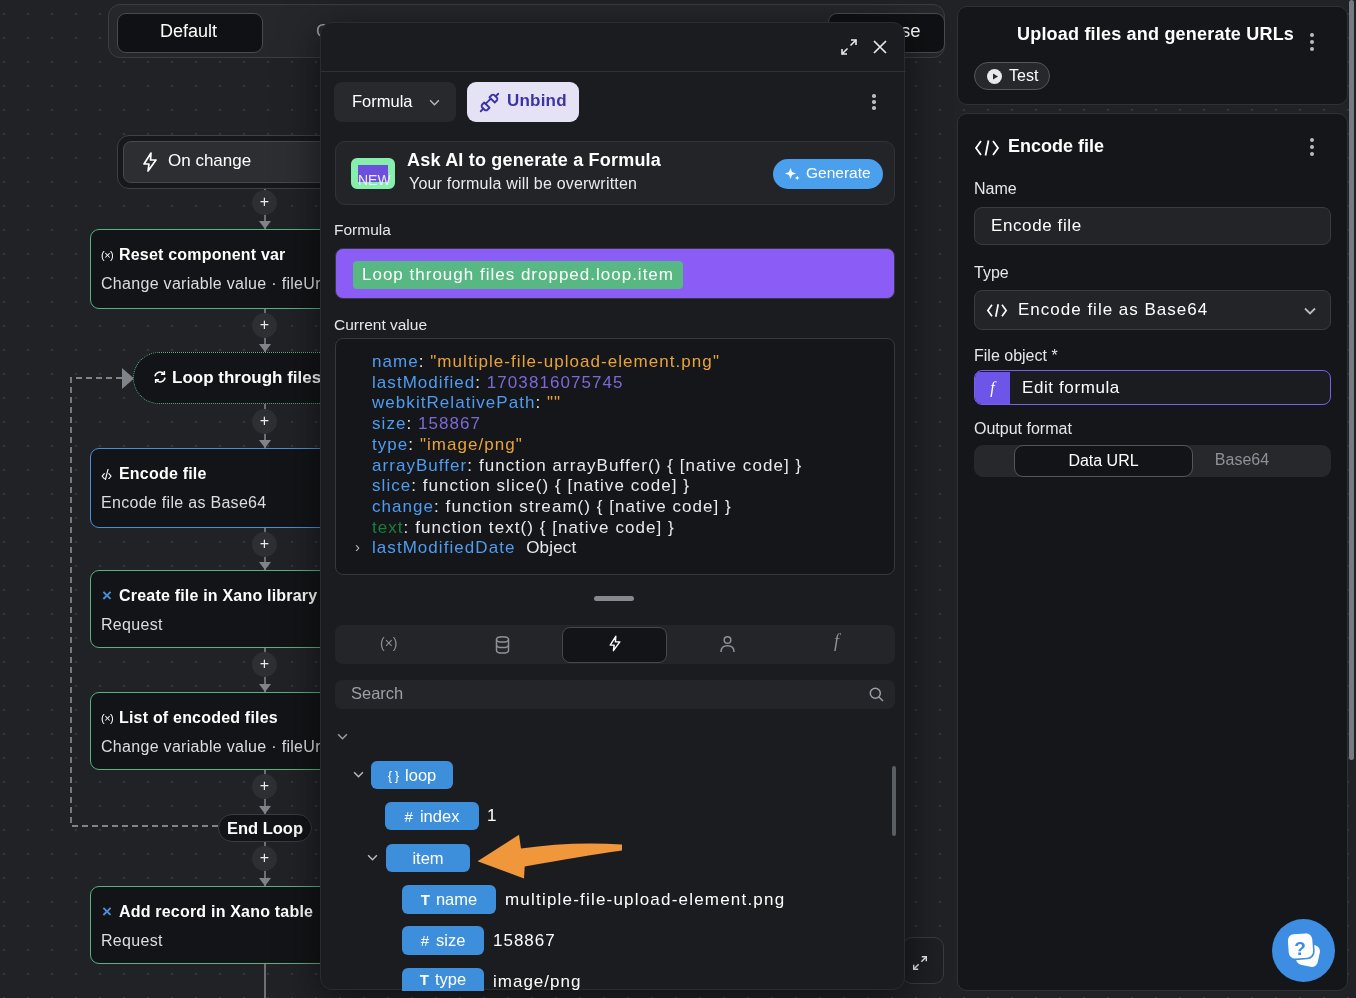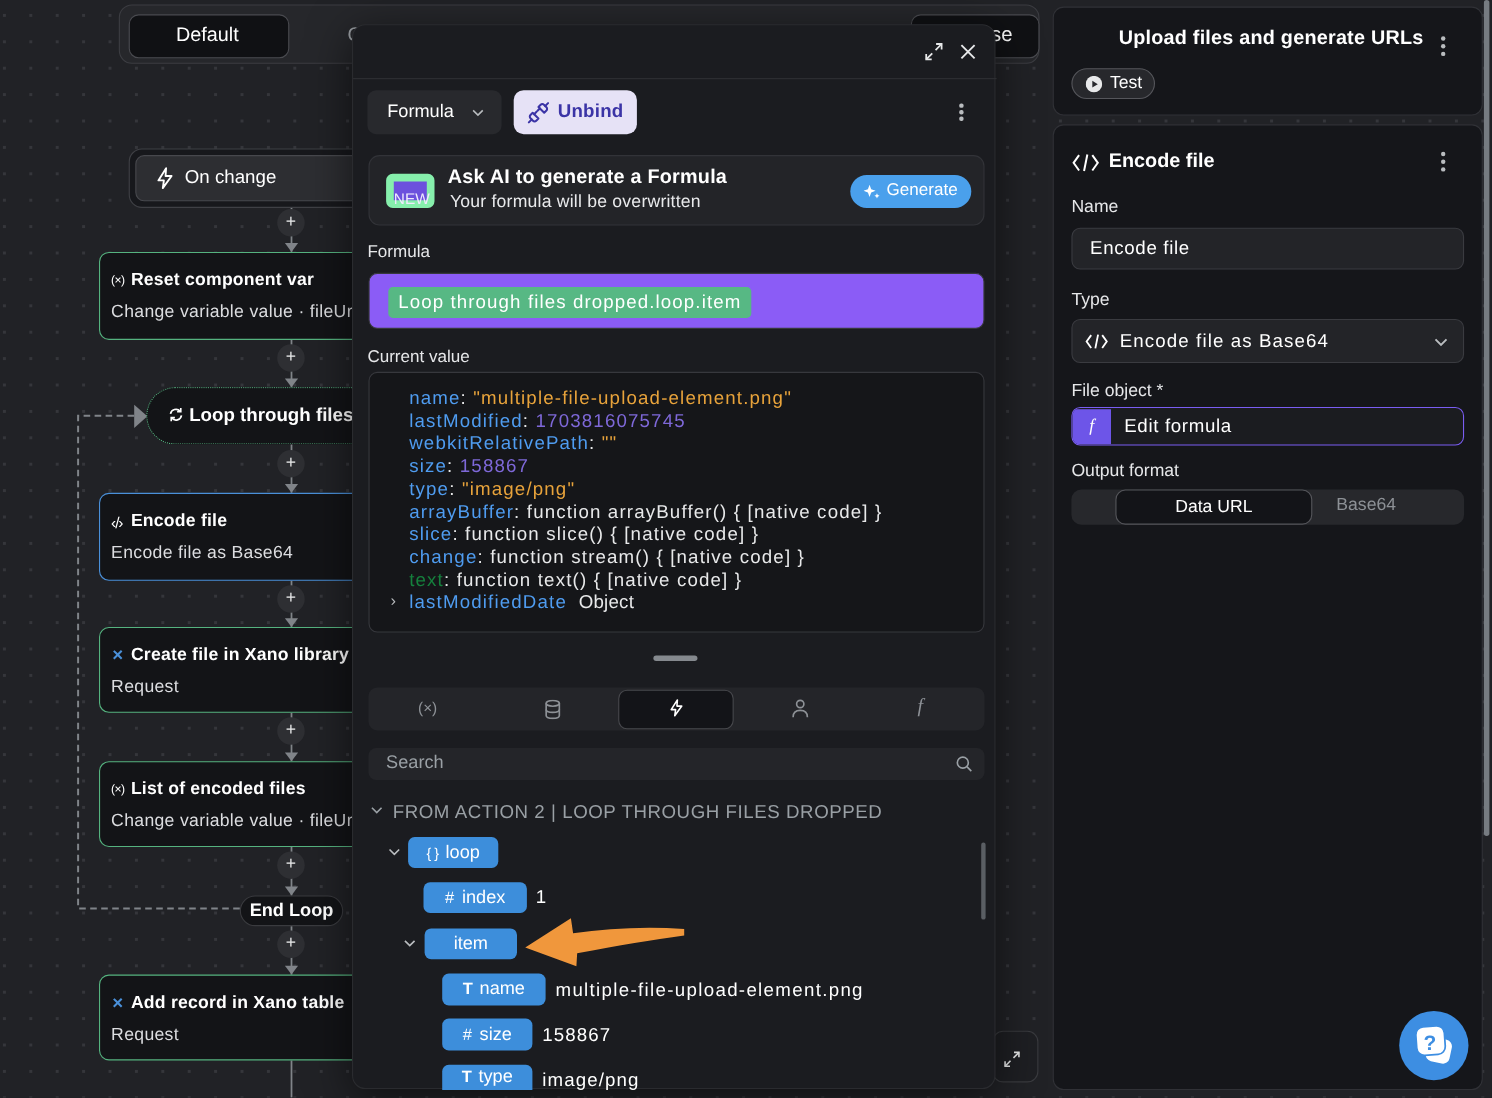--- a/index.html
+++ b/index.html
@@ -279,21 +279,20 @@
     <div class="abs" style="left:14px; top:657px; width:560px; height:29px; background:#242529; border-radius:7px;"></div>
     <div class="abs" style="left:30px; top:661px; color:#9aa0a5; font-size:16.5px;">Search</div>
     <svg class="abs" style="left:548px; top:664px;" width="15" height="15" viewBox="0 0 15 15" stroke="#9aa0a5" stroke-width="1.5" fill="none">
         <circle cx="6.3" cy="6.3" r="5"></circle>
         <path d="M10 10 L14 14"></path>
       </svg>
 
     <svg class="abs" style="left:16px; top:710px;" width="11" height="7" viewBox="0 0 12 8" stroke="#9aa0a5" stroke-width="1.7" fill="none">
         <path d="M1 1.5 L6 6.5 L11 1.5"></path>
       </svg>
-    <div class="abs" style="left:36px; top:706px; color:#9aa0a5; font-size:17px; letter-spacing:0.5px;">FROM ACTION 2 | LOOP THROUGH FILES DROPPED</div>
 
     <svg class="abs" style="left:32px; top:748px;" width="11" height="7" viewBox="0 0 12 8" stroke="#b9bcbf" stroke-width="1.7" fill="none">
         <path d="M1 1.5 L6 6.5 L11 1.5"></path>
       </svg>
     <div class="bluepill" style="left:50px; top:738px; width:82px; height:28px;"><span style="font-size:13px; margin-right:6px;">{ }</span>loop</div>
 
     <div class="bluepill" style="left:64px; top:779px; width:94px; height:28px;"><span style="font-size:15px; margin-right:7px;">#</span>index</div>
     <div class="abs" style="left:166px; top:783px; color:#fff; font-size:17px;">1</div>
 
     <svg class="abs" style="left:46px; top:831px;" width="11" height="7" viewBox="0 0 12 8" stroke="#b9bcbf" stroke-width="1.7" fill="none">

